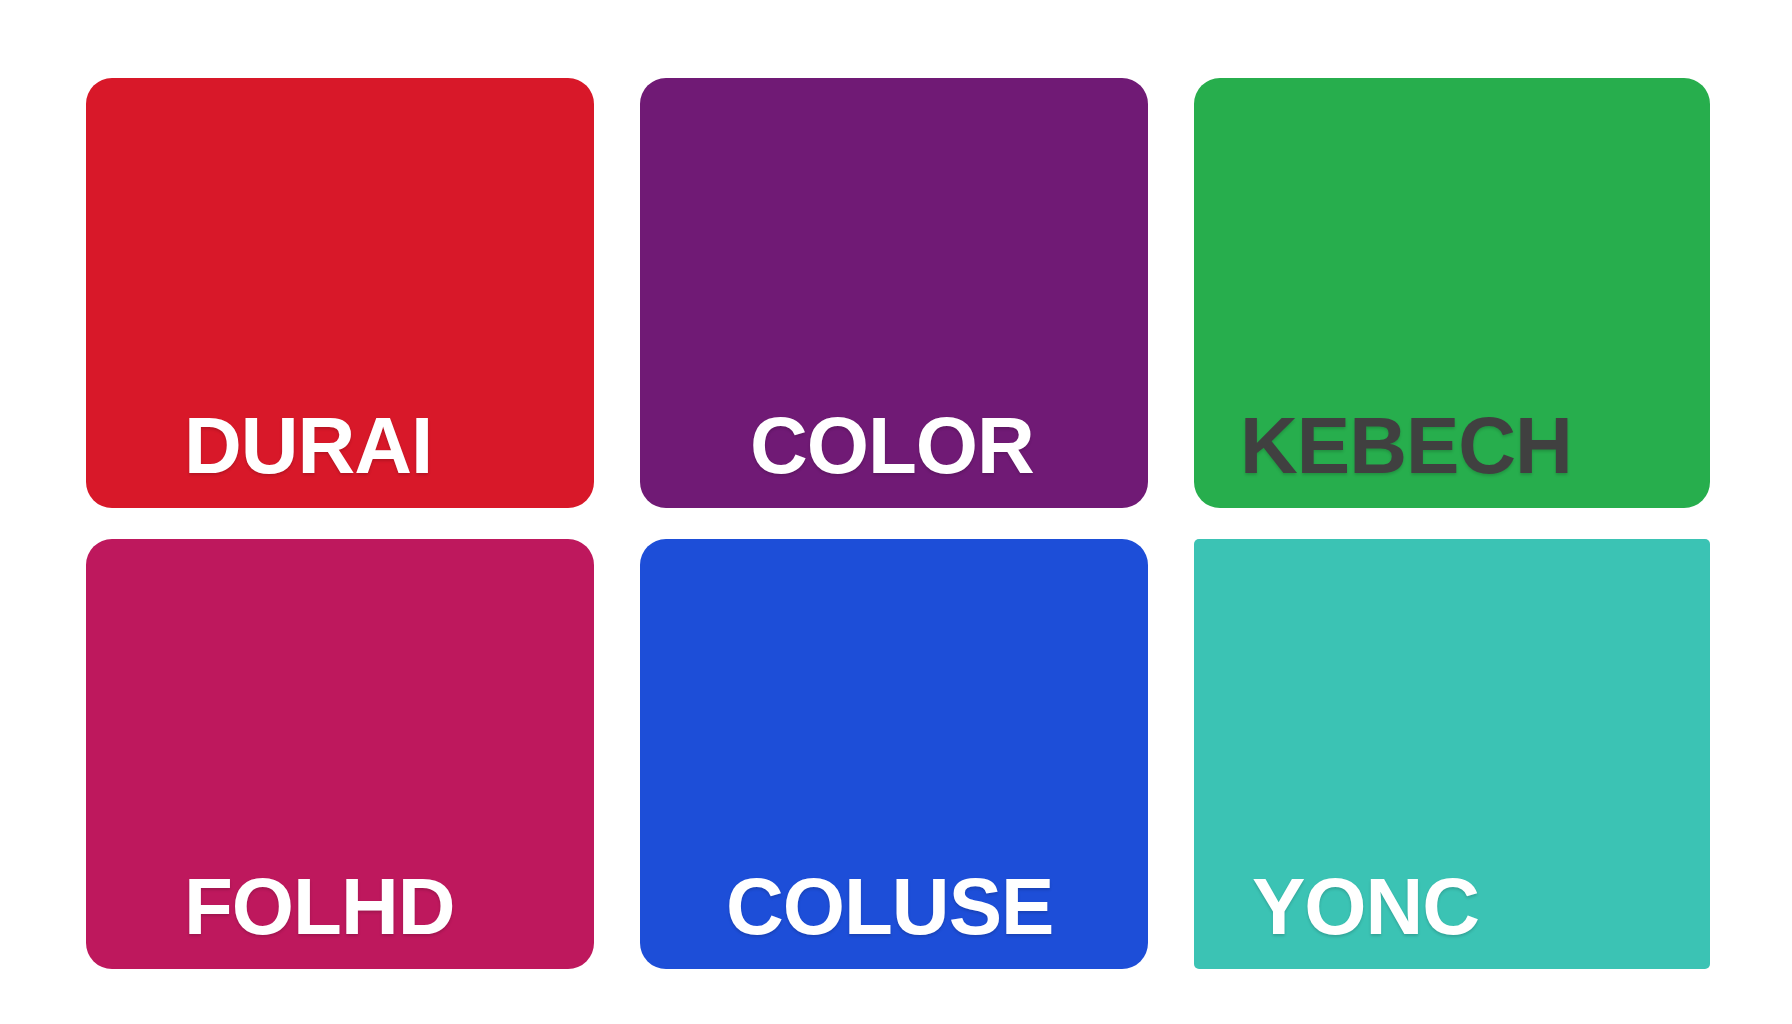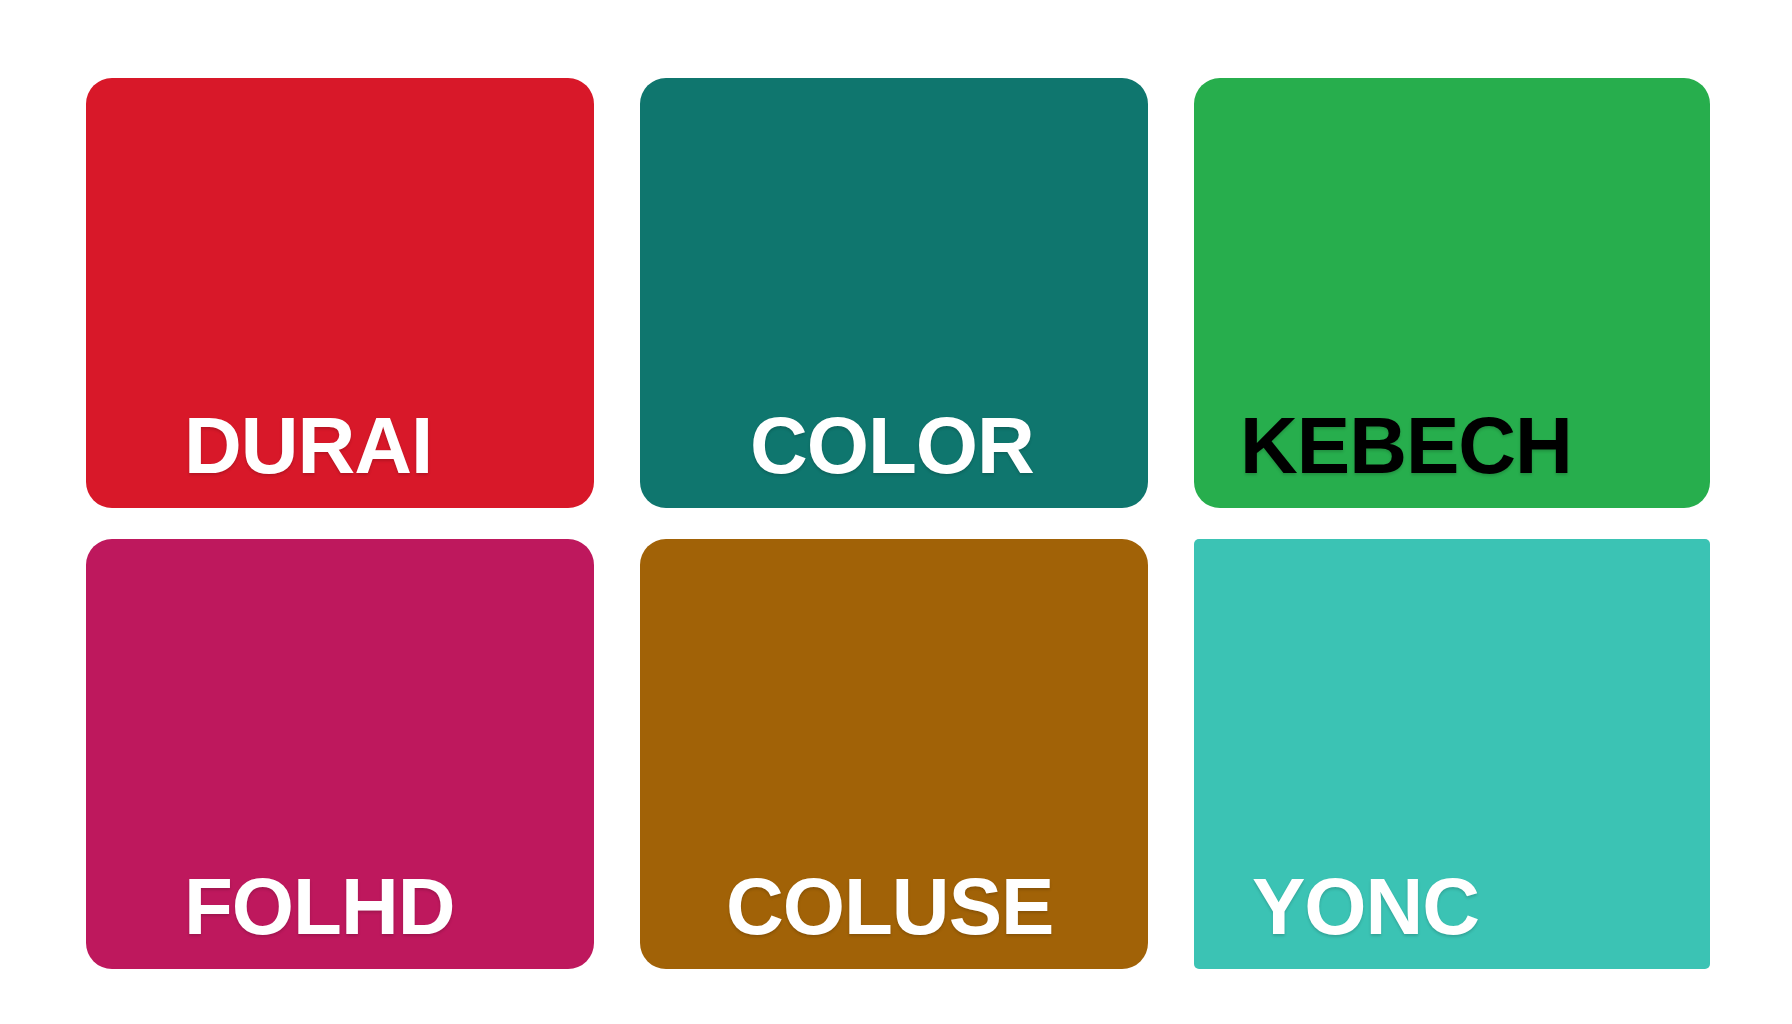--- a/index.html
+++ b/index.html
@@ -93,39 +93,39 @@
 <div id="palette-board" style="background-color: rgb(255, 255, 255);">
   <div class="swatch-grid">
 
     <div class="swatch-cell row-1 col-1">
       <div class="swatch-card" style="background-color: rgb(216, 24, 41); border-radius: 26px;">
         <span class="swatch-label" style="color: rgb(255, 255, 255);">DURAI</span>
       </div>
     </div>
 
     <div class="swatch-cell row-1 col-2">
-      <div class="swatch-card" style="background-color: #0f766e; border-radius: 26px;">
+      <div class="swatch-card" style="background-color: #701a75; border-radius: 26px;">
         <span class="swatch-label" style="color: rgb(255, 255, 255);">COLOR</span>
       </div>
     </div>
 
     <div class="swatch-cell row-1 col-3">
       <div class="swatch-card" style="background-color: rgb(39, 174, 77); border-radius: 26px;">
-        <span class="swatch-label" style="color: #000000;">KEBECH</span>
+        <span class="swatch-label" style="color: #404040;">KEBECH</span>
       </div>
     </div>
 
     <div class="swatch-cell row-2 col-1">
       <div class="swatch-card" style="background-color: #be185d; border-radius: 26px;">
         <span class="swatch-label" style="color: rgb(255, 255, 255);">FOLHD</span>
       </div>
     </div>
 
     <div class="swatch-cell row-2 col-2">
-      <div class="swatch-card" style="background-color: #a16207; border-radius: 26px;">
+      <div class="swatch-card" style="background-color: #1d4ed8; border-radius: 26px;">
         <span class="swatch-label" style="color: rgb(255, 255, 255);">COLUSE</span>
       </div>
     </div>
 
     <div class="swatch-cell row-2 col-3">
       <div class="swatch-card" style="background-color: rgb(59, 195, 180); border-radius: 5px;">
         <span class="swatch-label" style="color: rgb(255, 255, 255);">YONC</span>
       </div>
     </div>
 

